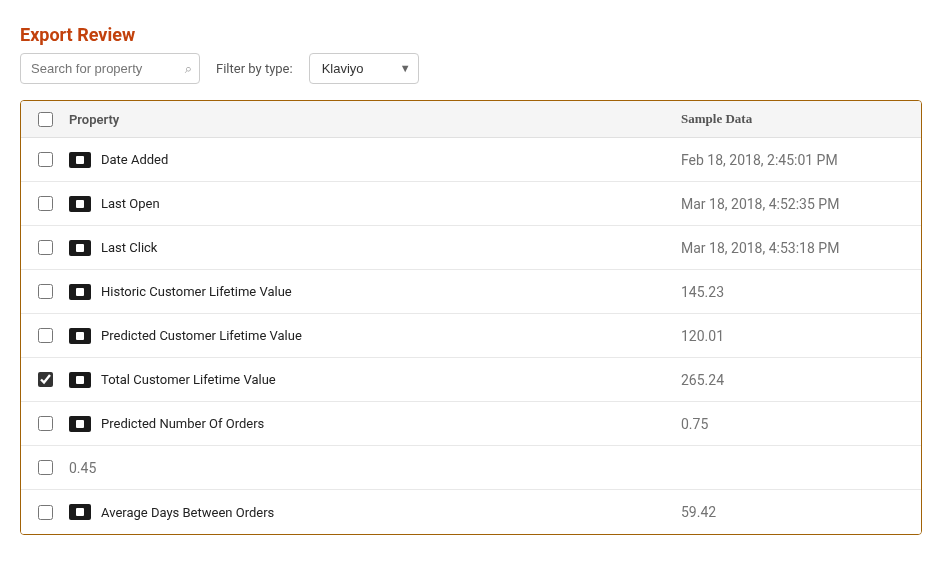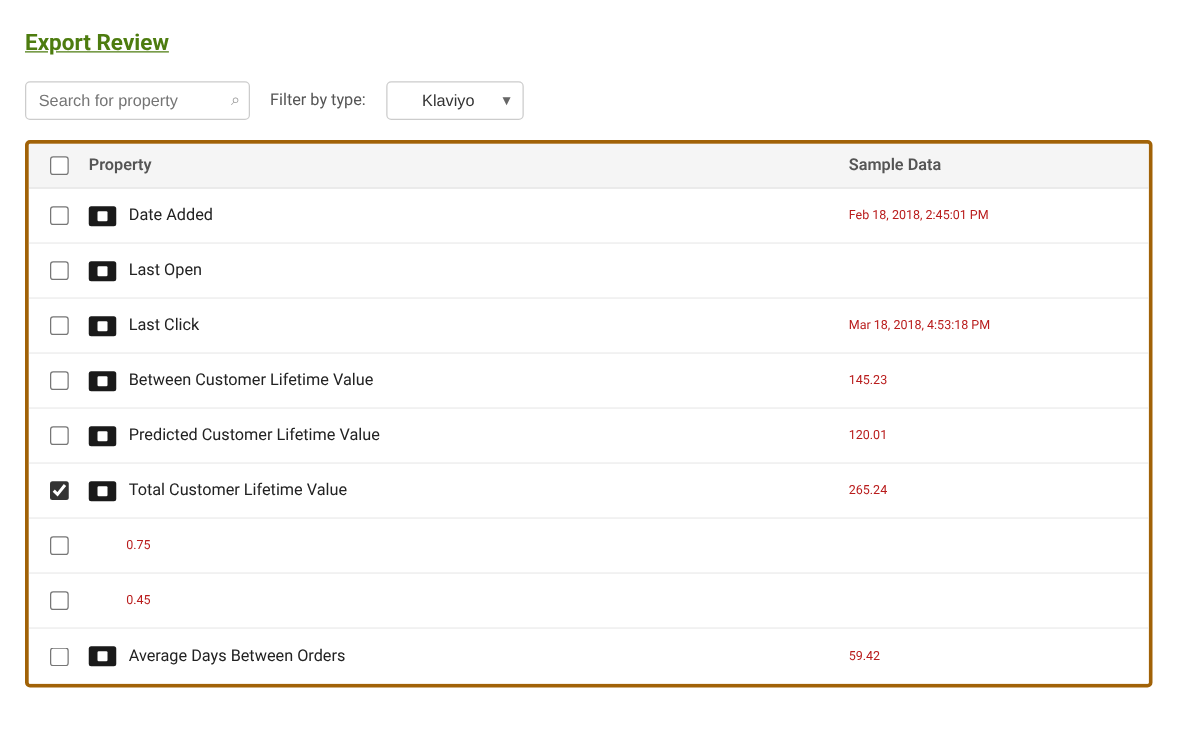--- a/index.html
+++ b/index.html
@@ -12,23 +12,22 @@
       min-height: 583px;
     }
 
     .page-container {
       padding: 24px 20px 20px 20px;
     }
 
     .page-title {
       font-size: 18px;
       font-weight: 700;
-      color: #4d7c0f;
-      margin-bottom: 20px;
-      text-decoration: underline;
+      color: #c2410c;
+      margin-bottom: 8px;
     }
 
     .page-description {
       font-size: 13px;
       color: #555;
       margin-bottom: 20px;
     }
 
     .toolbar {
       display: flex;
@@ -69,42 +68,42 @@
       text-align: right;
     }
 
     .filter-select-wrapper {
       position: relative;
       display: inline-flex;
       align-items: center;
     }
 
     .filter-select {
-      padding: 7px 30px 7px 28px;
+      padding: 7px 30px 7px 12px;
       border: 1px solid #ccc;
       border-radius: 4px;
       font-size: 13px;
       color: #333;
       background: #fff;
       appearance: none;
       cursor: pointer;
       outline: none;
       min-width: 110px;
     }
 
     .select-arrow {
       position: absolute;
       right: 8px;
       pointer-events: none;
       color: #666;
       font-size: 11px;
     }
 
     .table-container {
-      border: 3px solid #a16207;
+      border: 1px solid #a16207;
       border-radius: 4px;
       overflow: hidden;
     }
 
     .table-header {
       display: flex;
       align-items: center;
       background: #f5f5f5;
       border-bottom: 1px solid #e0e0e0;
       padding: 10px 0;
@@ -125,20 +124,21 @@
       color: #555;
     }
 
     .col-sample {
       width: 240px;
       flex-shrink: 0;
       font-weight: 600;
       font-size: 13px;
       color: #555;
       padding-right: 16px;
+      font-family: Liberation Serif, serif;
     }
 
     .table-row {
       display: flex;
       align-items: center;
       border-bottom: 1px solid #e8e8e8;
       padding: 0;
       min-height: 44px;
       background: #fff;
     }
@@ -187,24 +187,23 @@
       content: '';
       width: 8px;
       height: 8px;
       background: #fff;
       border-radius: 1px;
     }
 
     .row-sample {
       width: 240px;
       flex-shrink: 0;
-      font-size: 10px;
-      color: #b91c1c;
+      font-size: 14px;
+      color: #737373;
       padding-right: 16px;
-      margin-left: 30px;
     }
 
     .header-checkbox {
       width: 15px;
       height: 15px;
       border: 1px solid #bbb;
       background: #fff;
       cursor: pointer;
     }
   </style>
@@ -250,38 +249,39 @@
       <div class="row-sample">Feb 18, 2018, 2:45:01 PM</div>
     </div>
         <div class="table-row">
       <div class="row-checkbox">
         <input type="checkbox" style="">
       </div>
       <div class="row-property">
         <div class="property-icon"></div>
         <span>Last Open</span>
       </div>
+      <div class="row-sample">Mar 18, 2018, 4:52:35 PM</div>
     </div>
         <div class="table-row">
       <div class="row-checkbox">
         <input type="checkbox" style="">
       </div>
       <div class="row-property">
         <div class="property-icon"></div>
         <span>Last Click</span>
       </div>
       <div class="row-sample">Mar 18, 2018, 4:53:18 PM</div>
     </div>
         <div class="table-row">
       <div class="row-checkbox">
         <input type="checkbox" style="">
       </div>
       <div class="row-property">
         <div class="property-icon"></div>
-        <span>Between Customer Lifetime Value</span>
+        <span>Historic Customer Lifetime Value</span>
       </div>
       <div class="row-sample">145.23</div>
     </div>
         <div class="table-row">
       <div class="row-checkbox">
         <input type="checkbox" style="">
       </div>
       <div class="row-property">
         <div class="property-icon"></div>
         <span>Predicted Customer Lifetime Value</span>
@@ -294,20 +294,24 @@
       </div>
       <div class="row-property">
         <div class="property-icon"></div>
         <span>Total Customer Lifetime Value</span>
       </div>
       <div class="row-sample">265.24</div>
     </div>
         <div class="table-row">
       <div class="row-checkbox">
         <input type="checkbox" style="">
+      </div>
+      <div class="row-property">
+        <div class="property-icon"></div>
+        <span>Predicted Number Of Orders</span>
       </div>
       <div class="row-sample">0.75</div>
     </div>
         <div class="table-row">
       <div class="row-checkbox">
         <input type="checkbox" style="">
       </div>
       <div class="row-sample">0.45</div>
     </div>
         <div class="table-row">

